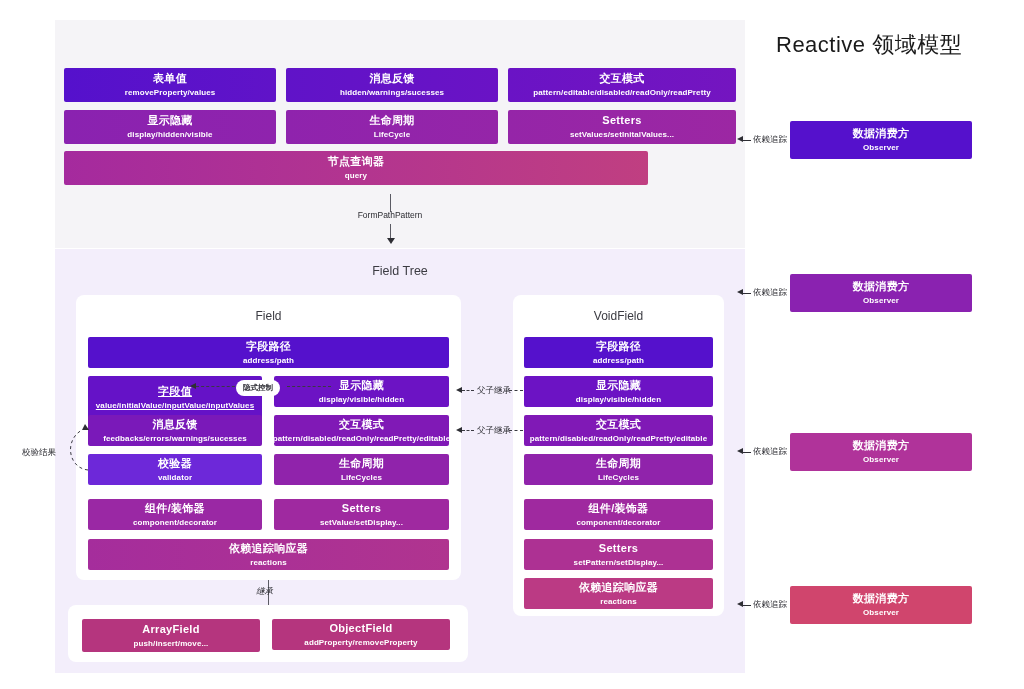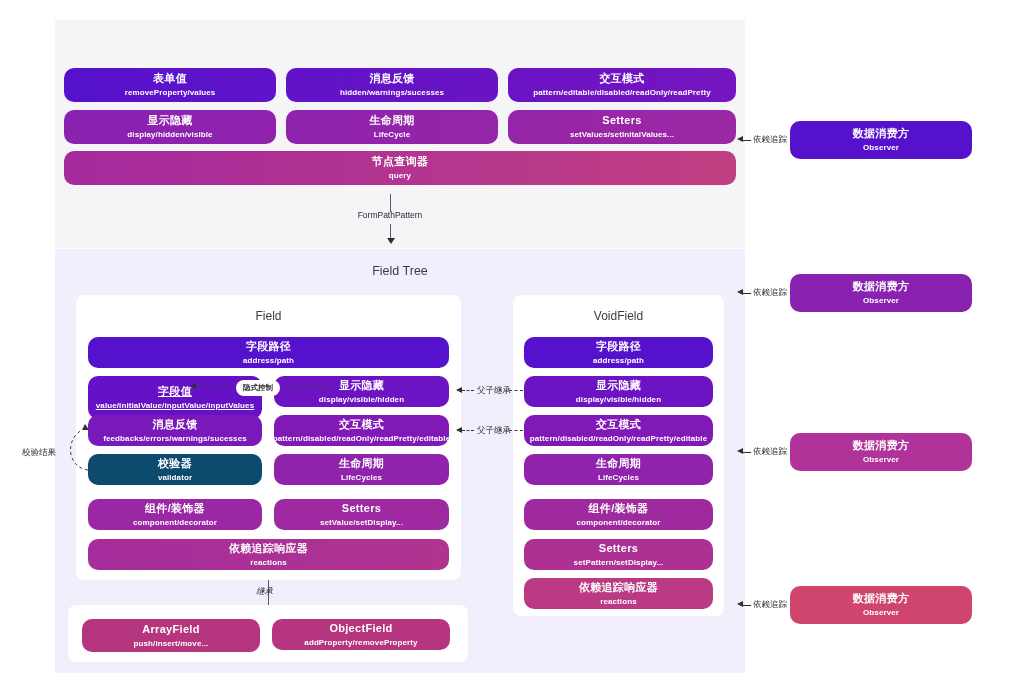--- a/index.html
+++ b/index.html
@@ -7,21 +7,21 @@
     width: 1024px; height: 689px;
     background: #ffffff;
     font-family: "Liberation Sans", "DejaVu Sans", sans-serif;
     overflow: hidden;
   }
   #root { position: relative; width: 1024px; height: 689px; }
 
   
   .node {
     position: absolute;
-    border-radius: 10px;
+    border-radius: 2px;
     color: #ffffff;
     display: flex; flex-direction: column;
     align-items: center; justify-content: center;
     text-align: center;
     line-height: 1.2;
     overflow: hidden;
   }
   .node .t1 { font-size: 11px; font-weight: 700; letter-spacing: .3px; }
   .node .t2 { font-size: 8px; font-weight: 700; margin-top: 3px; letter-spacing: .1px; }
 
@@ -104,21 +104,21 @@
   </div>
   <div class="node" style="left:286px; top:110px; width:212px; height:34px; background:linear-gradient(90deg,#8f23ad,#9525a8);">
     <span class="t1">生命周期</span>
     <span class="t2">LifeCycle</span>
   </div>
   <div class="node" style="left:508px; top:110px; width:228px; height:34px; background:linear-gradient(90deg,#9525a8,#9c27a3);">
     <span class="t1">Setters</span>
     <span class="t2">setValues/setInitalValues...</span>
   </div>
 
-  <div class="node" style="left:64px; top:151px; width:672px; height:34px; background:linear-gradient(90deg,#a52a9e,#c03f81);">
+  <div class="node" style="left:64px; top:151px; width:584px; height:34px; background:linear-gradient(90deg,#a52a9e,#c03f81);">
     <span class="t1">节点查询器</span>
     <span class="t2">query</span>
   </div>
 
   <div class="vline" style="left:390px; top:194px; height:18px;"></div>
   <div class="edge-label" style="left:342px; top:210px; width:96px; text-align:center;">FormPathPattern</div>
   <div class="vline" style="left:390px; top:224px; height:16px;"></div>
   <div class="arrow-down" style="left:386.5px; top:238px;"></div>
 
   <div class="panel panel-tree" style="left:55px; top:249px; width:690px; height:424px;"></div>
@@ -144,21 +144,21 @@
 
   <div class="node" style="left:88px; top:415px; width:174px; height:31px; background:#7a19b9;">
     <span class="t1">消息反馈</span>
     <span class="t2">feedbacks/errors/warnings/sucesses</span>
   </div>
   <div class="node" style="left:274px; top:415px; width:175px; height:31px; background:#8019b6;">
     <span class="t1">交互模式</span>
     <span class="t2">pattern/disabled/readOnly/readPretty/editable</span>
   </div>
 
-  <div class="node" style="left:88px; top:454px; width:174px; height:31px; background:#0c4a6e;">
+  <div class="node" style="left:88px; top:454px; width:174px; height:31px; background:#6d28d9;">
     <span class="t1">校验器</span>
     <span class="t2">validator</span>
   </div>
   <div class="node" style="left:274px; top:454px; width:175px; height:31px; background:#9023ab;">
     <span class="t1">生命周期</span>
     <span class="t2">LifeCycles</span>
   </div>
 
   <div class="node" style="left:88px; top:499px; width:174px; height:31px; background:#9a28a4;">
     <span class="t1">组件/装饰器</span>
@@ -233,20 +233,21 @@
   <div class="card-white" style="left:68px; top:605px; width:400px; height:57px;"></div>
   <div class="node" style="left:82px; top:619px; width:178px; height:33px; background:#b5357e;">
     <span class="t1">ArrayField</span>
     <span class="t2">push/insert/move...</span>
   </div>
   <div class="node" style="left:272px; top:619px; width:178px; height:31px; background:#b5357e;">
     <span class="t1">ObjectField</span>
     <span class="t2">addProperty/removeProperty</span>
   </div>
 
+  <div class="page-title" style="left:776px; top:30px;">Reactive 领域模型</div>
 
   <div class="arrow-left" style="left:737px; top:136px;"></div>
   <div class="hline" style="left:743px; top:139.5px; width:8px;"></div>
   <div class="edge-label" style="left:753px; top:134px;">依赖追踪</div>
   <div class="hline" style="left:790px; top:139.5px; width:17px;"></div>
   <div class="node" style="left:790px; top:121px; width:182px; height:38px; background:#5511cc;">
     <span class="t1">数据消费方</span>
     <span class="t2">Observer</span>
   </div>
 

